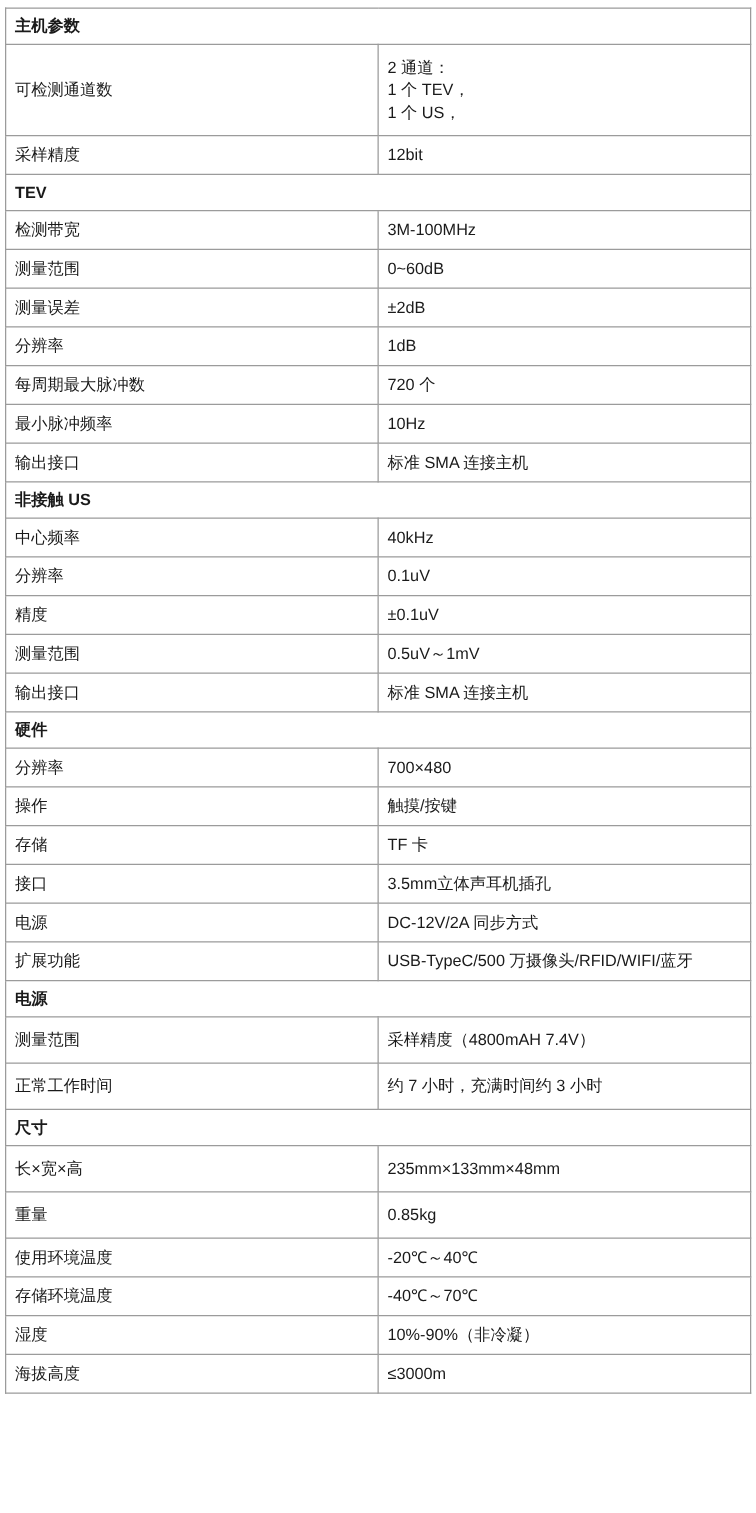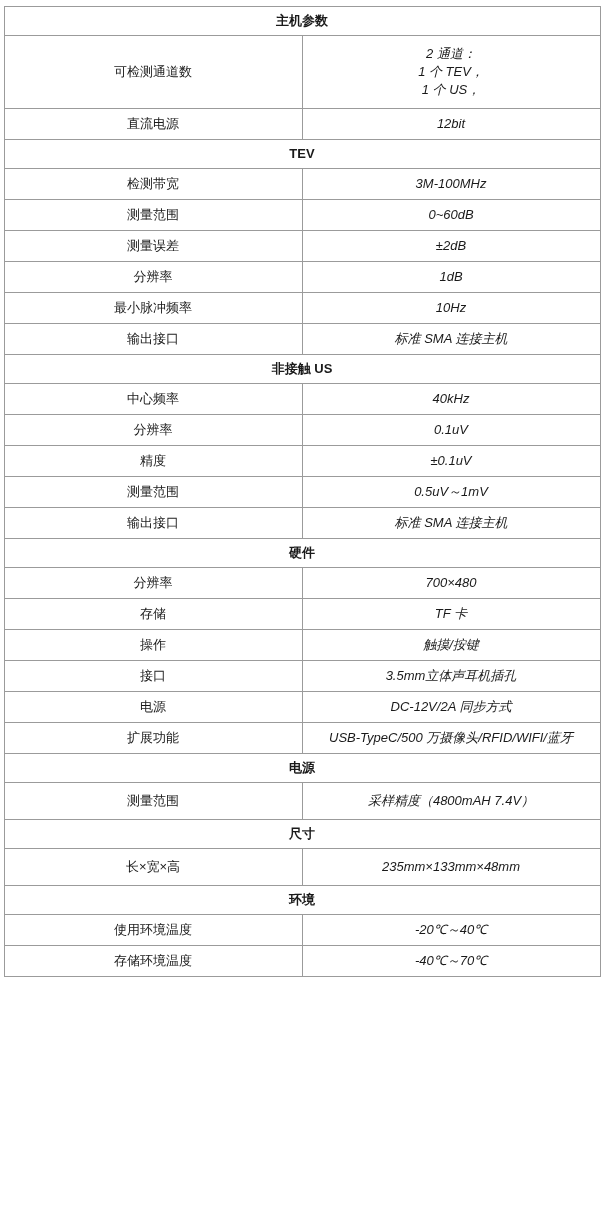--- a/index.html
+++ b/index.html
@@ -16,39 +16,37 @@
     height: 1210px;
     box-sizing: border-box;
     background: #ffffff;
     position: relative;
   }
   table.spec-table {
     border-collapse: collapse;
     width: 597px;
     margin: 6px 4px 0 4px;
     table-layout: fixed;
-    text-align: center;
   }
   table.spec-table td {
     border: 1px solid #9b9b9b;
     font-size: 13px;
     line-height: 18px;
     padding: 6px 8px 6px 7px;
     vertical-align: middle;
     color: #1a1a1a;
     font-family: "Liberation Sans", sans-serif;
     word-wrap: break-word;
   }
   td.label-cell {
     width: 172px;
   }
   td.value-cell {
     width: 423px;
     font-family: "Liberation Sans", sans-serif;
-    font-style: italic;
   }
   tr.section-row td {
     font-weight: bold;
     padding-top: 5px;
     padding-bottom: 5px;
     font-size: 13px;
   }
   .multiline {
     white-space: pre-line;
     line-height: 21px;
@@ -67,21 +65,21 @@
         <tr class="section-row">
           <td colspan="2">主机参数</td>
         </tr>
         <tr class="tall">
           <td class="label-cell">可检测通道数</td>
           <td class="value-cell multiline">2 通道：
 1 个 TEV，
 1 个 US，</td>
         </tr>
         <tr>
-          <td class="label-cell">直流电源</td>
+          <td class="label-cell">采样精度</td>
           <td class="value-cell">12bit</td>
         </tr>
         <tr class="section-row">
           <td colspan="2">TEV</td>
         </tr>
         <tr>
           <td class="label-cell">检测带宽</td>
           <td class="value-cell">3M-100MHz</td>
         </tr>
         <tr>
@@ -90,20 +88,24 @@
         </tr>
         <tr>
           <td class="label-cell">测量误差</td>
           <td class="value-cell">±2dB</td>
         </tr>
         <tr>
           <td class="label-cell">分辨率</td>
           <td class="value-cell">1dB</td>
         </tr>
         <tr>
+          <td class="label-cell">每周期最大脉冲数</td>
+          <td class="value-cell">720 个</td>
+        </tr>
+        <tr>
           <td class="label-cell">最小脉冲频率</td>
           <td class="value-cell">10Hz</td>
         </tr>
         <tr>
           <td class="label-cell">输出接口</td>
           <td class="value-cell">标准 SMA 连接主机</td>
         </tr>
         <tr class="section-row">
           <td colspan="2">非接触 US</td>
         </tr>
@@ -128,59 +130,72 @@
           <td class="value-cell">标准 SMA 连接主机</td>
         </tr>
         <tr class="section-row">
           <td colspan="2">硬件</td>
         </tr>
         <tr>
           <td class="label-cell">分辨率</td>
           <td class="value-cell">700×480</td>
         </tr>
         <tr>
+          <td class="label-cell">操作</td>
+          <td class="value-cell">触摸/按键</td>
+        </tr>
+        <tr>
           <td class="label-cell">存储</td>
           <td class="value-cell">TF 卡</td>
         </tr>
         <tr>
-          <td class="label-cell">操作</td>
-          <td class="value-cell">触摸/按键</td>
-        </tr>
-        <tr>
           <td class="label-cell">接口</td>
           <td class="value-cell">3.5mm立体声耳机插孔</td>
         </tr>
         <tr>
           <td class="label-cell">电源</td>
           <td class="value-cell">DC-12V/2A 同步方式</td>
         </tr>
         <tr>
           <td class="label-cell">扩展功能</td>
           <td class="value-cell">USB-TypeC/500 万摄像头/RFID/WIFI/蓝牙</td>
         </tr>
         <tr class="section-row">
           <td colspan="2">电源</td>
         </tr>
         <tr class="tall">
           <td class="label-cell">测量范围</td>
           <td class="value-cell">采样精度（4800mAH 7.4V）</td>
         </tr>
+        <tr class="tall">
+          <td class="label-cell">正常工作时间</td>
+          <td class="value-cell">约 7 小时，充满时间约 3 小时</td>
+        </tr>
         <tr class="section-row">
           <td colspan="2">尺寸</td>
         </tr>
         <tr class="tall">
           <td class="label-cell">长×宽×高</td>
           <td class="value-cell">235mm×133mm×48mm</td>
         </tr>
-        <tr class="section-row">
-          <td colspan="2">环境</td>
+        <tr class="tall">
+          <td class="label-cell">重量</td>
+          <td class="value-cell">0.85kg</td>
         </tr>
         <tr>
           <td class="label-cell">使用环境温度</td>
           <td class="value-cell">-20℃～40℃</td>
         </tr>
         <tr>
           <td class="label-cell">存储环境温度</td>
           <td class="value-cell">-40℃～70℃</td>
+        </tr>
+        <tr>
+          <td class="label-cell">湿度</td>
+          <td class="value-cell">10%-90%（非冷凝）</td>
+        </tr>
+        <tr>
+          <td class="label-cell">海拔高度</td>
+          <td class="value-cell">≤3000m</td>
         </tr>
       </tbody>
   </table>
 </div>
 
 </body></html>

